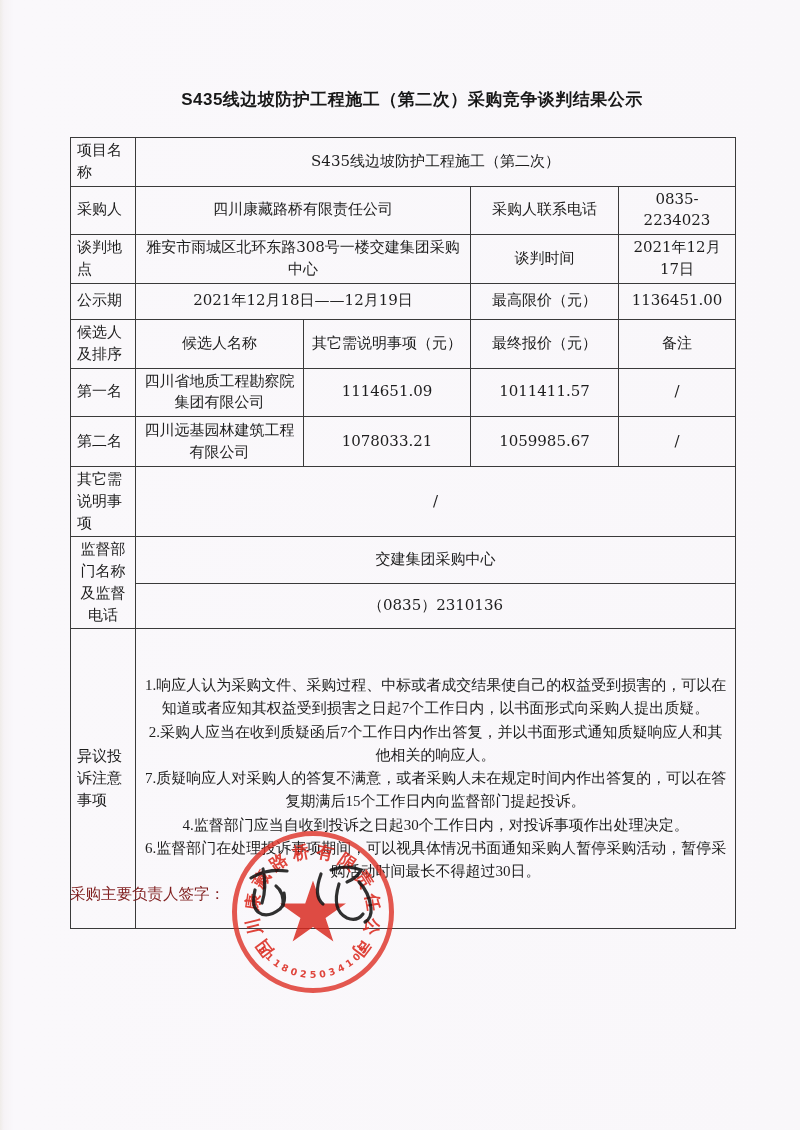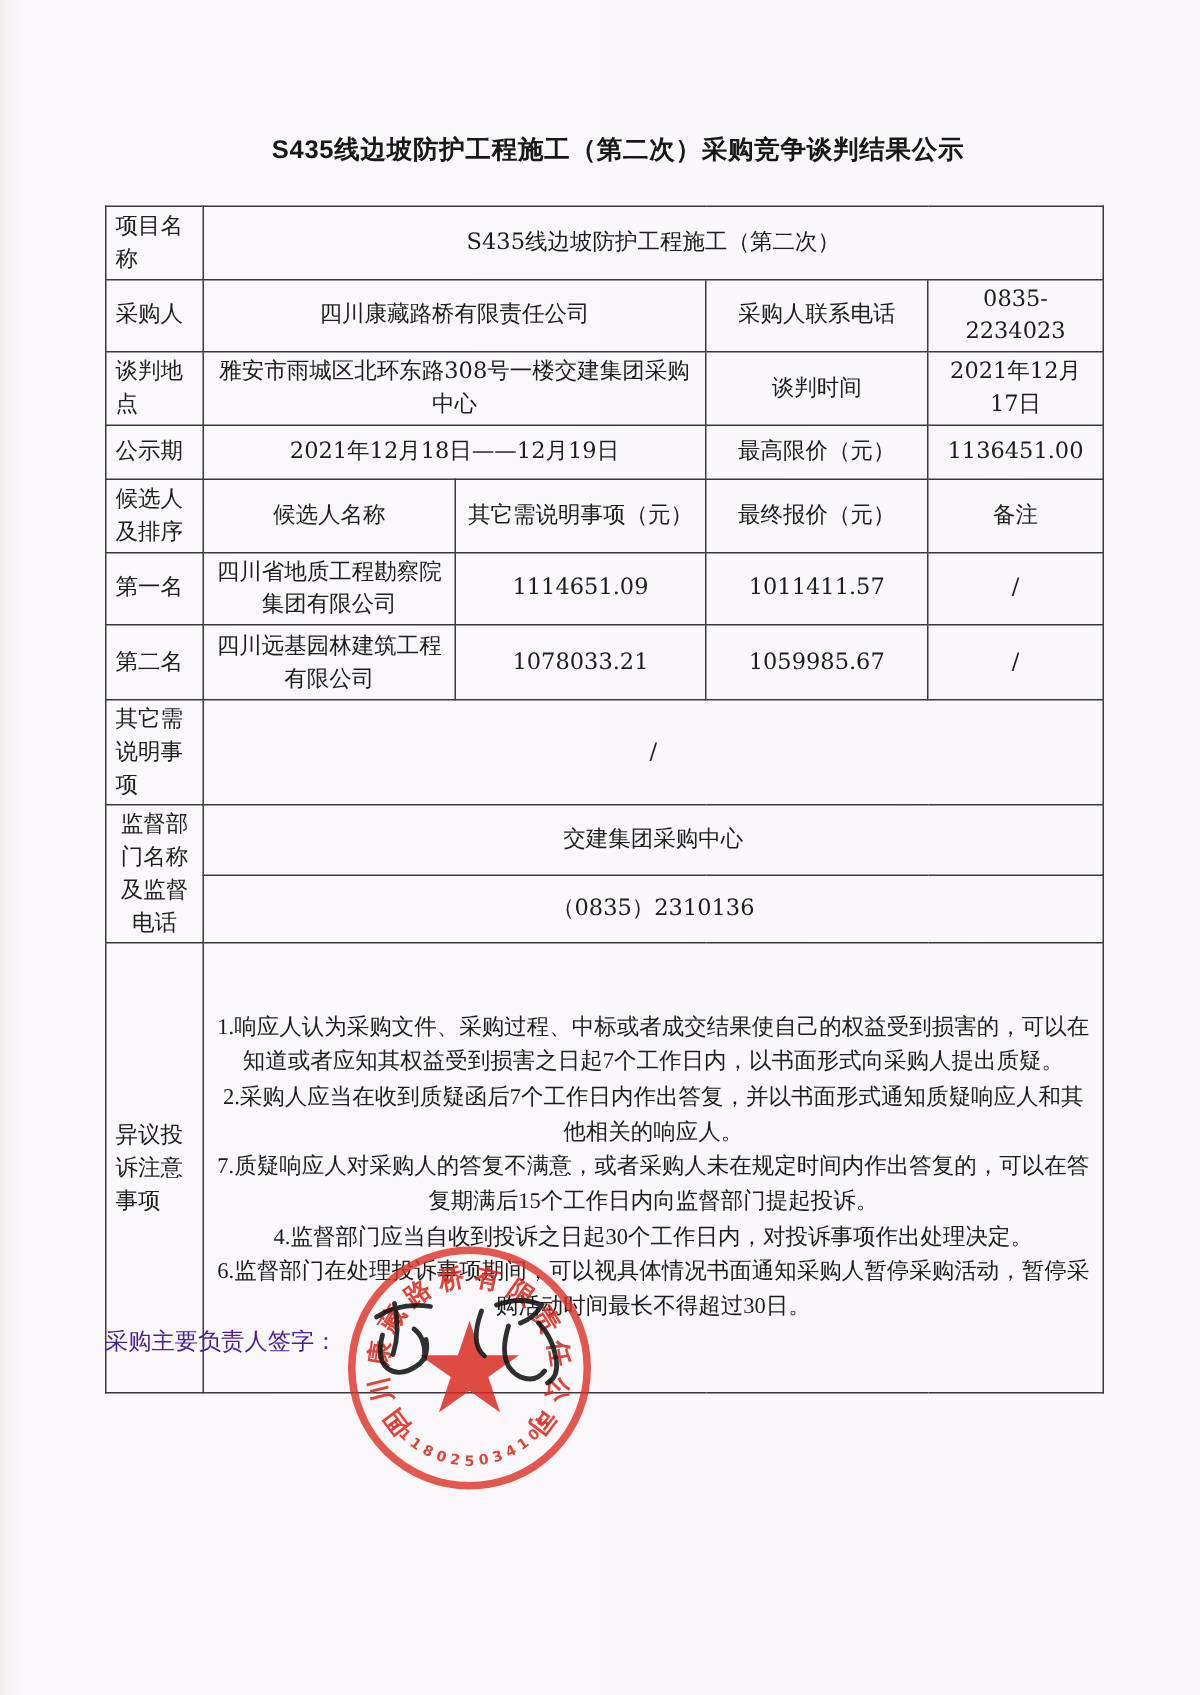--- a/index.html
+++ b/index.html
@@ -26,21 +26,21 @@
     line-height:1.45;
     overflow:hidden;
   }
   td.lbl{padding-left:4px;padding-right:2px;text-align:left;}
   td.lbl-c{text-align:center;padding-left:2px;padding-right:2px;}
   td.val{text-align:center;}
   td.ctr{text-align:center;}
   td.objection-cell{padding:10px 9px;vertical-align:middle;}
   .objection-item{text-align:center;line-height:1.55;font-family:Liberation Serif, serif;}
   .sign-label{
-    position:absolute;left:70px;top:884px;font-size:15.5px;color:#4c1d95;
+    position:absolute;left:70px;top:884px;font-size:15.5px;color:#7f1d1d;
     font-family:"DejaVu Serif","Liberation Serif",serif;
   }
   
   .stamp{
     position:absolute;left:232px;top:831px;width:162px;height:162px;
     border-radius:50%;
     border:5px solid rgba(221,48,38,0.85);
     box-sizing:border-box;
     opacity:0.95;
   }

